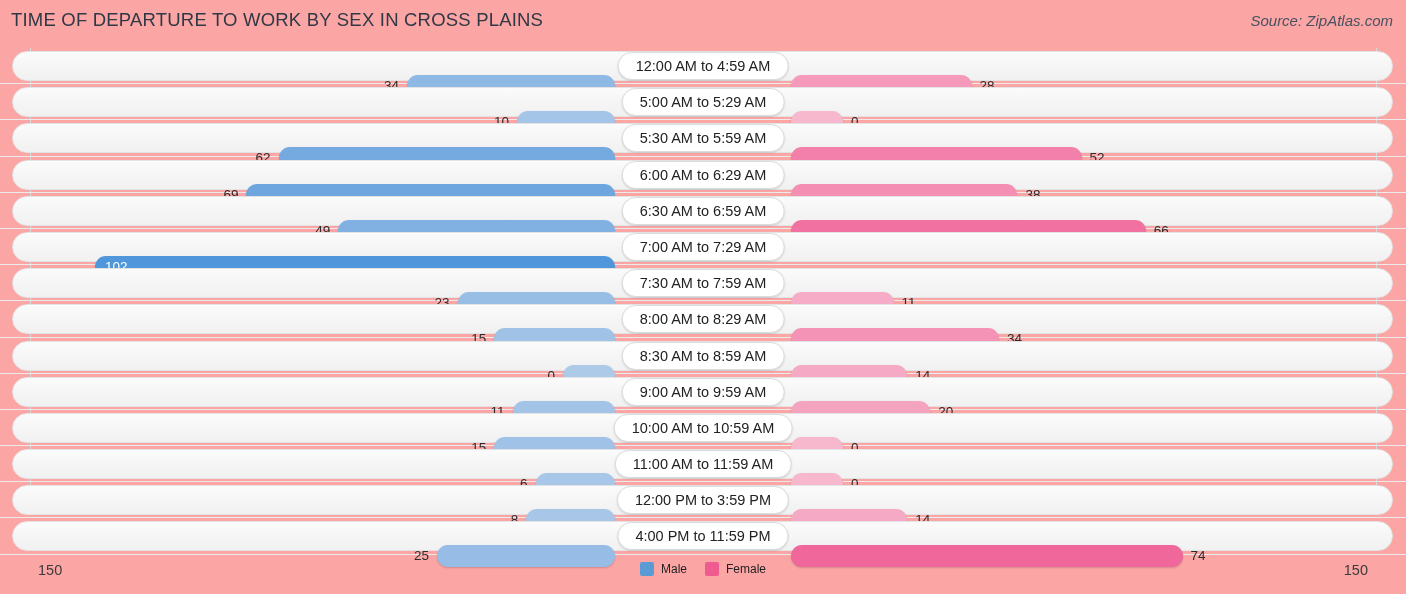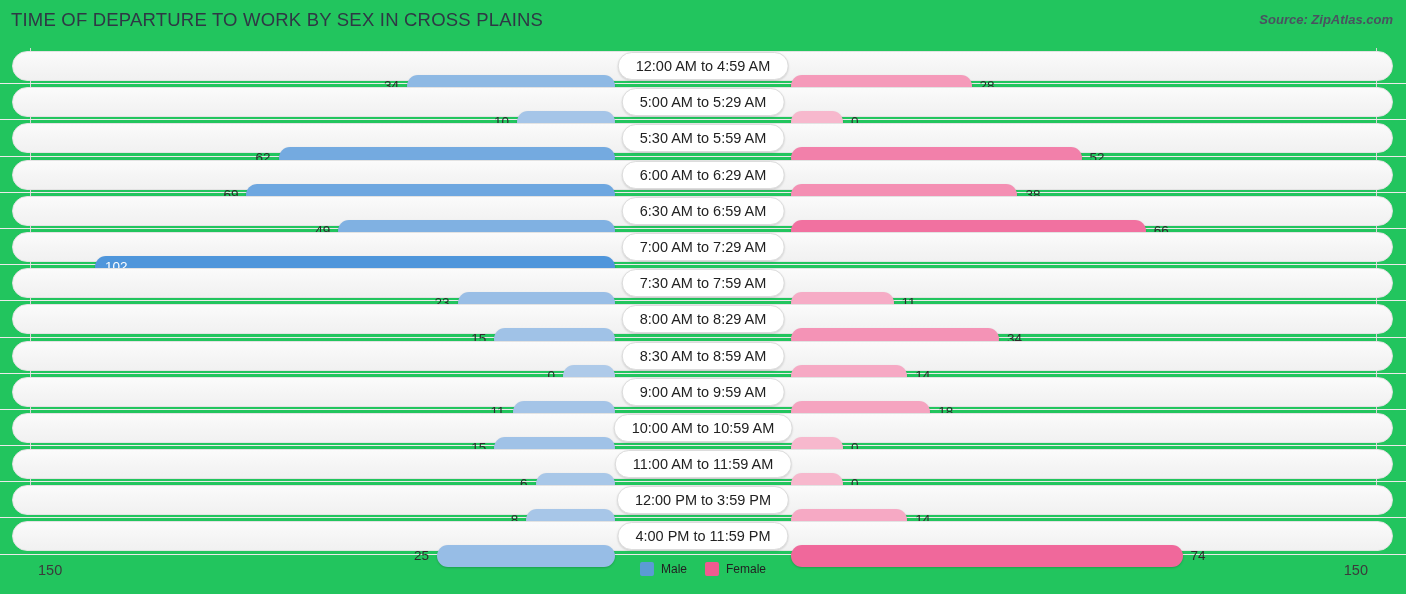--- a/index.html
+++ b/index.html
@@ -7,43 +7,43 @@
     margin: 0; padding: 0;
     width: 1406px; height: 594px;
     background: #ffffff;
     font-family: "Liberation Sans", sans-serif;
     overflow: hidden;
   }
   #chart-root {
     position: relative;
     width: 1406px;
     height: 594px;
-    background: #22c55e;
+    background: #fca5a5;
   }
 
   
   .header {
     position: absolute;
     top: 0; left: 0; right: 0;
     height: 40px;
   }
   .chart-title {
     position: absolute;
     left: 11px; top: 9px;
     font-size: 18.5px;
     letter-spacing: .2px;
     color: #2f3845;
     white-space: nowrap;
   }
   .chart-source {
     position: absolute;
     right: 13px; top: 12px;
-    font-size: 13px;
+    font-size: 15px;
     font-style: italic;
-    font-weight: bold;
+    font-weight: normal;
     color: #4a5260;
     white-space: nowrap;
   }
 
   
   .plot {
     position: absolute;
     left: 0; top: 48px;
     width: 1406px;
     height: 506px;
@@ -289,21 +289,21 @@
           </div>
           <div class="pill">8:30 AM to 8:59 AM</div>
         </div>
         <div class="row">
           <div class="track"></div>
           <div class="row-sep"></div>
           <div class="bar male" style="width:102.5px;background:rgb(164,196,231);">
             <span class="val male-out">11</span>
           </div>
           <div class="bar female" style="width:139.2px;background:rgb(245,164,192);">
-            <span class="val female-out">18</span>
+            <span class="val female-out">20</span>
           </div>
           <div class="pill">9:00 AM to 9:59 AM</div>
         </div>
         <div class="row">
           <div class="track"></div>
           <div class="row-sep"></div>
           <div class="bar male" style="width:120.8px;background:rgb(160,194,231);">
             <span class="val male-out">15</span>
           </div>
           <div class="bar female" style="width:52.0px;background:rgb(247,184,205);">

